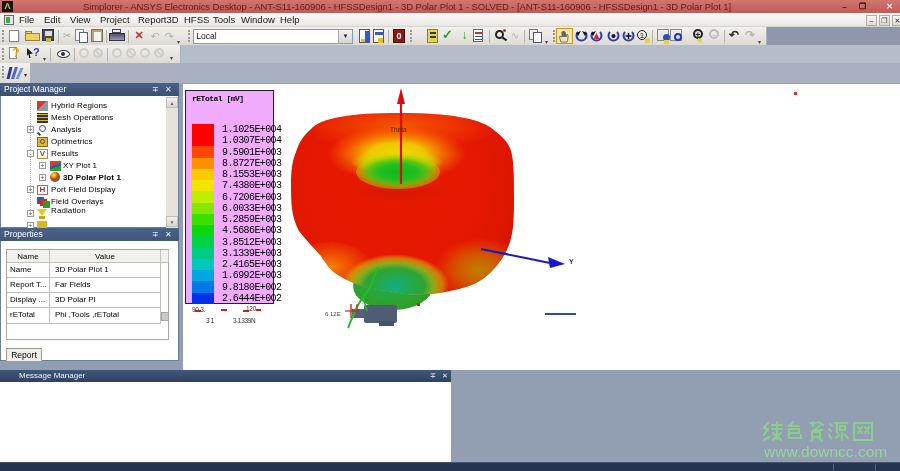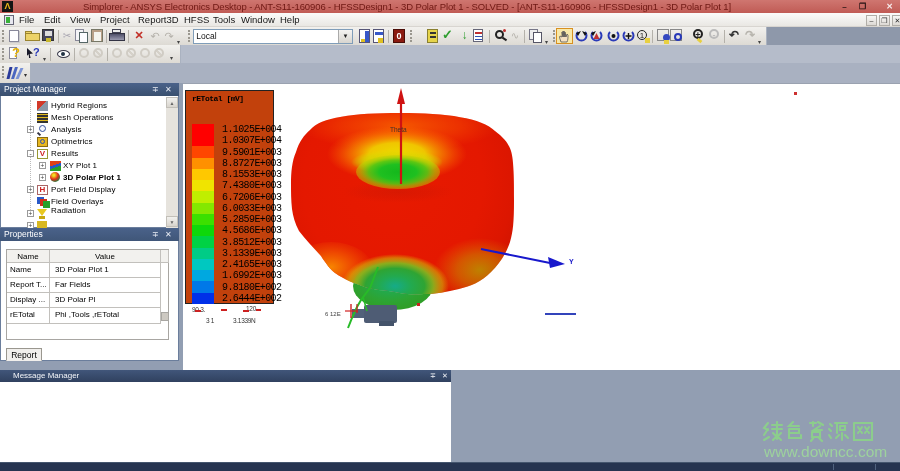--- a/index.html
+++ b/index.html
@@ -40,27 +40,27 @@
 .pm{width:7px;height:7px;border:1px solid #9a9a9a;background:#fff;font-size:6.5px;line-height:5px;text-align:center;color:#444}
 .tico{width:11px;height:10px}
 
 #pmsb{left:166px;top:14px;width:12px;height:131px;background:#e6e3dd}
 .sbbtn{left:0;width:12px;height:11px;background:linear-gradient(#f2f1ee,#d8d4cd);border:1px solid #c2bfb8;text-align:center;font-size:5px;color:#666;line-height:10px}
 
 .cell{border-right:1px solid #c2c0bc;border-bottom:1px solid #c2c0bc;font-size:8px;line-height:14px;color:#000;white-space:nowrap;overflow:hidden}
 
 #mmgr{left:0;top:370px;width:453px;height:92px}
 #prog{left:453px;top:370px;width:447px;height:92px}
-.bhdr{background:linear-gradient(#41567a,#30415f);color:#f2f4f8;font-size:8px;line-height:12px;padding-left:13px}
+.bhdr{background:linear-gradient(#41567a,#30415f);color:#f2f4f8;font-size:8px;line-height:12px;padding-left:19px}
 .bbody{background:#fff}
 #status{left:0;top:462px;width:900px;height:9px;background:#263450;border-top:1px solid #45566e}
 #wm2{left:764px;top:443px;color:#9dd29d;font-size:15.5px;white-space:nowrap}
 
 #plot{left:183px;top:83px;width:717px;height:287px;background:#fff;border-top:1px solid #9aa2b0}
-#legend{left:2px;top:6px;width:89px;height:214px;background:#c2410c;border:1px solid #222}
+#legend{left:2px;top:6px;width:89px;height:214px;background:#f0abfc;border:1px solid #222}
 #ltitle{left:6px;top:3px;font-size:8px;font-weight:bold;color:#000;font-family:"Liberation Mono",monospace;letter-spacing:-0.5px;white-space:nowrap}
 #cbar{left:6px;top:33px;width:22px;height:180px}
 .lv{left:36px;width:52px;height:11.25px;font-size:10px;line-height:11.25px;color:#000;font-family:"Liberation Mono",monospace;letter-spacing:-0.6px;white-space:nowrap}
 .tiny{font-size:6.5px;color:#333;white-space:nowrap;letter-spacing:-0.3px}
 #cbar{background:linear-gradient(#ff0000 0,#ff0000 12.5%,#ff4600 12.5%,#ff4600 18.75%,#ff9000 18.75%,#ff9000 25%,#ffc800 25%,#ffc800 31.25%,#f0e400 31.25%,#f0e400 37.5%,#c0ee00 37.5%,#c0ee00 43.75%,#84e800 43.75%,#84e800 50%,#3ce000 50%,#3ce000 56.25%,#0ed80a 56.25%,#0ed80a 62.5%,#00d245 62.5%,#00d245 68.75%,#00cc86 68.75%,#00cc86 75%,#00c8c0 75%,#00c8c0 81.25%,#00a8e0 81.25%,#00a8e0 87.5%,#0078e8 87.5%,#0078e8 93.75%,#0030e8 93.75%,#0030e8 100%)}
 </style></head>
 <body>
 <div id="root">
 
   <div class="abs" style="left:0;top:27px;width:900px;height:18px;background:#8e98aa"></div>

